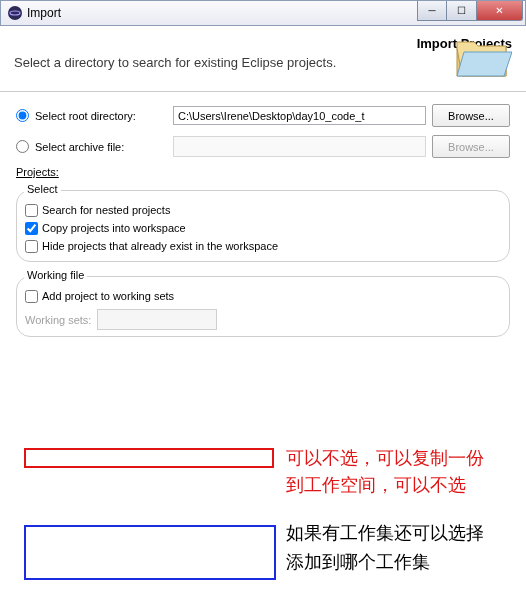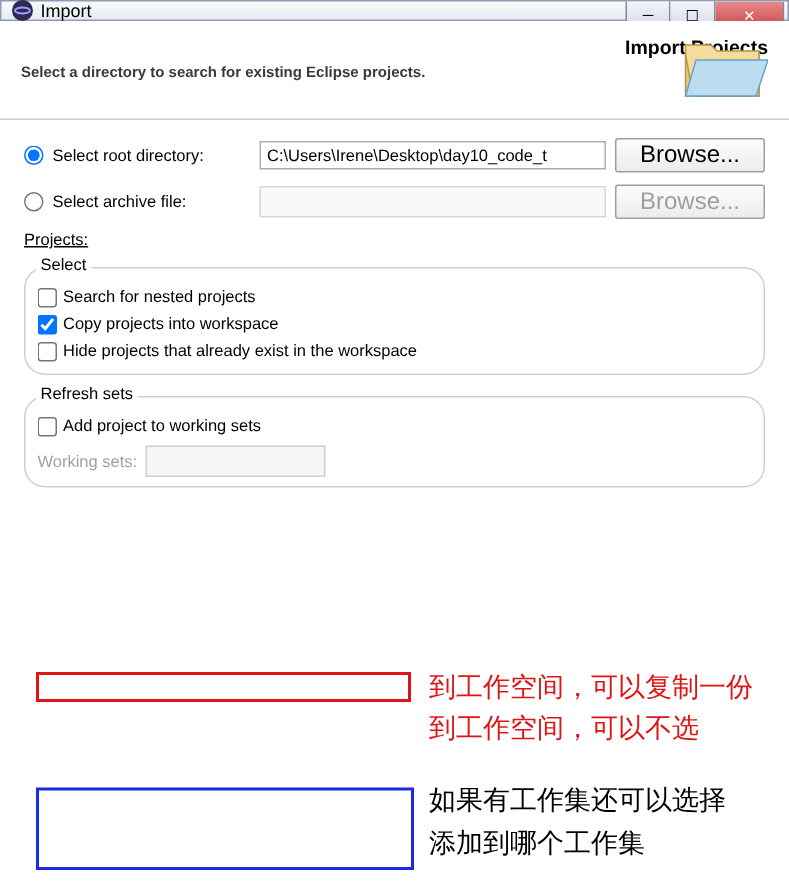--- a/index.html
+++ b/index.html
@@ -1,34 +1,34 @@
 <!DOCTYPE html>
 <html><head>
   <meta charset="utf-8">
   <style>
     * { box-sizing: border-box; margin: 0; padding: 0; }
     body { width: 526px; height: 590px; font-family: 'Segoe UI', Tahoma, sans-serif; font-size: 11px; background: #fff; overflow: hidden; position: relative; }
-    .titlebar { height: 14px; background: linear-gradient(#fafafd,#e9eaf2); border: 1px solid #8c9cb5; display: flex; align-items: center; padding: 0 6px; position: relative; }
+    .titlebar { height: 26px; background: linear-gradient(#fafafd,#e9eaf2); border: 1px solid #8c9cb5; display: flex; align-items: center; padding: 0 6px; position: relative; }
     .title-icon { width: 16px; height: 16px; margin-right: 4px; }
     .title-text { font-size: 12px; color: #000; }
     .win-ctrls { position: absolute; right: 2px; top: 0; display: flex; }
     .win-btn { width: 30px; height: 20px; border: 1px solid #7a8aa0; border-top: none; background: linear-gradient(#f2f4f8,#d3d9e6); display: flex; align-items: center; justify-content: center; font-size: 10px; cursor: pointer; }
     .win-btn.close { width: 46px; background: linear-gradient(#e88a8a,#c74444); color: #fff; border-bottom-right-radius: 3px; }
     .win-btn + .win-btn { border-left: none; }
     .header { background: #fff; padding: 10px 14px; border-bottom: 1px solid #ccc; position: relative; height: 66px; }
     .header-title { font-size: 13px; font-weight: bold; color: #000; text-align: right; }
-    .header-sub { font-size: 10px; color: #3a3a3a; margin-top: 4px; font-weight: bold; }
+    .header-sub { font-size: 13px; color: #3a3a3a; margin-top: 4px; }
     .folder-icon { position: absolute; right: 14px; top: 8px; width: 58px; height: 46px; }
     .content { padding: 12px 16px 0 16px; }
     .row { display: flex; align-items: center; margin-bottom: 8px; }
     .radio { margin-right: 6px; }
     .lbl { color: #000; }
     .path-input { flex: 1; height: 19px; border: 1px solid #abadb3; background: #fff; padding: 0 4px; font-size: 11px; margin: 0 6px 0 8px; }
     .path-input-archive { flex: 1; height: 21px; border: 1px solid #d7d7d7; background: #f9f9f9; margin: 0 6px 0 8px; }
-    .btn { width: 100px; height: 23px; border: 1px solid #9e9e9e; background: linear-gradient(#fdfdfd,#ececec); font-size: 16px; cursor: pointer; border-radius: 2px; }
+    .btn { width: 78px; height: 23px; border: 1px solid #9e9e9e; background: linear-gradient(#fdfdfd,#ececec); font-size: 11px; cursor: pointer; border-radius: 2px; }
     .btn:disabled { color: #9e9e9e; }
     .proj-label { margin: 6px 0 4px 0; text-decoration: underline; }
     .proj-area { display: flex; gap: 8px; }
     .proj-list { flex: 1; height: 162px; border: 1px solid #929292; background: #fff; padding: 6px; position: relative; }
     .proj-item { display: flex; align-items: center; border: 2px solid #e01414; padding: 2px 4px; }
     .proj-item input { margin-right: 6px; }
     .side-btns { display: flex; flex-direction: column; gap: 8px; width: 78px; }
     .group { margin-top: 12px; position: relative; }
     .group-title { font-size: 11px; color: #000; background: #fff; position: absolute; top: -7px; left: 8px; padding: 0 3px; }
     .group-box { border: 1px solid #cfcfcf; border-radius: 14px; padding: 10px 8px 6px 8px; }
@@ -97,33 +97,33 @@
         <span>Copy projects into workspace</span>
       </div>
       <div class="chk-row">
         <input type="checkbox" style="">
         <span>Hide projects that already exist in the workspace</span>
       </div>
     </div>
   </div>
 
   <div class="group" style="margin-top:14px">
-    <span class="group-title">Refresh sets</span>
+    <span class="group-title">Working file</span>
     <div class="group-box">
       <div class="chk-row">
         <input type="checkbox" style="">
         <span>Add project to working sets</span>
       </div>
       <div class="ws-row">
         <span class="ws-label">Working sets:</span>
         <div class="ws-input"></div>
       </div>
     </div>
   </div>
 </div>
 
 <div class="red-box" style="left:24px; top:448px; width:250px; height:20px;"></div>
 <div class="blue-box" style="left:24px; top:525px; width:252px; height:55px;"></div>
 
-<div class="anno red" style="left:286px; top:446px;">到工作空间，可以复制一份</div>
+<div class="anno red" style="left:286px; top:446px;">可以不选，可以复制一份</div>
 <div class="anno red" style="left:286px; top:473px;">到工作空间，可以不选</div>
 <div class="anno blue" style="left:286px; top:521px;">如果有工作集还可以选择</div>
 <div class="anno blue" style="left:286px; top:550px;">添加到哪个工作集</div>
 
 </body></html>

